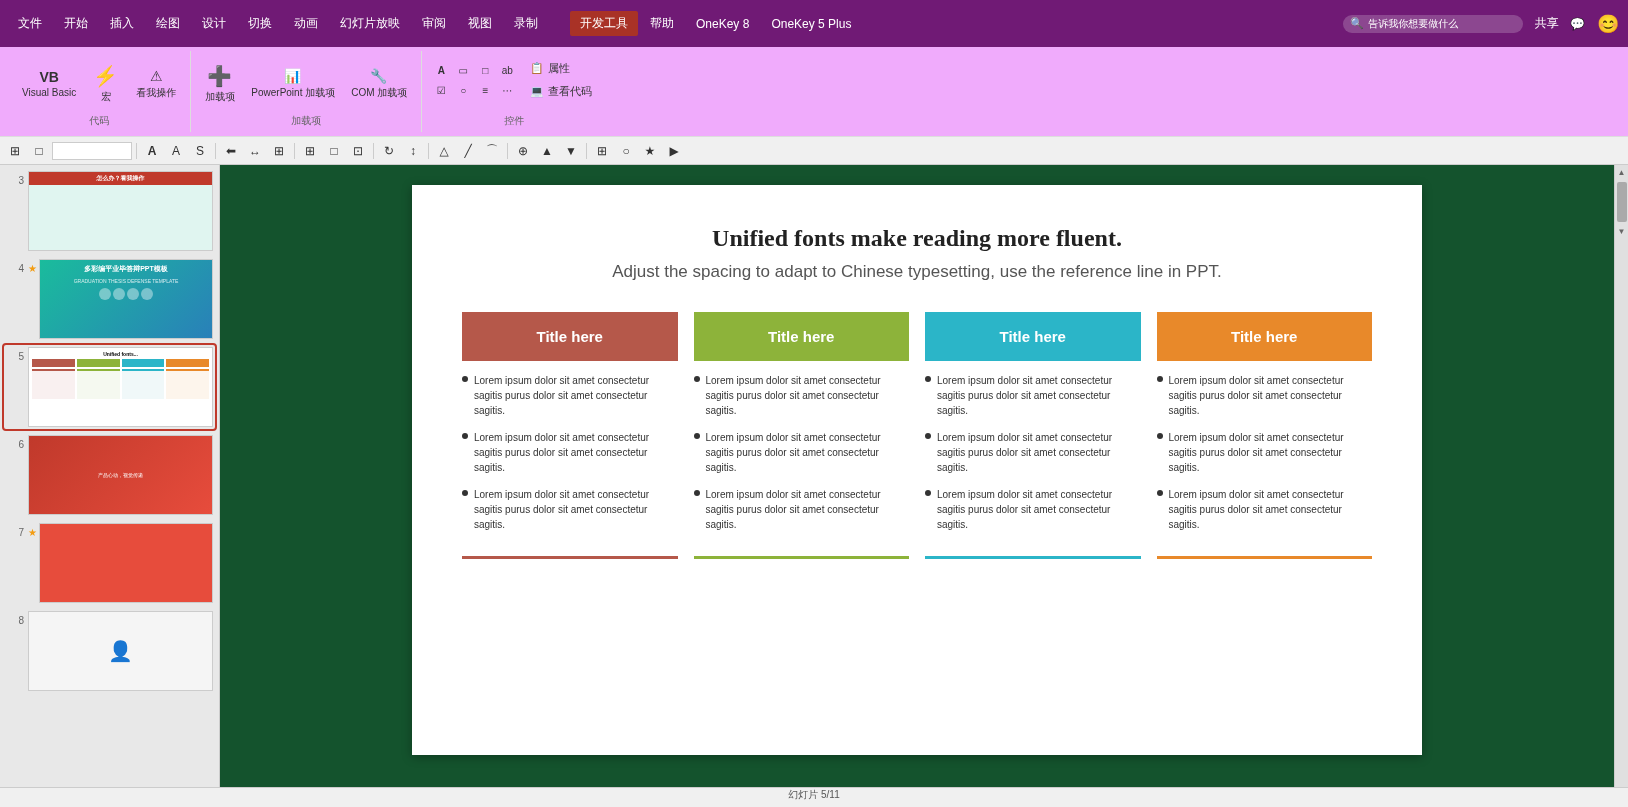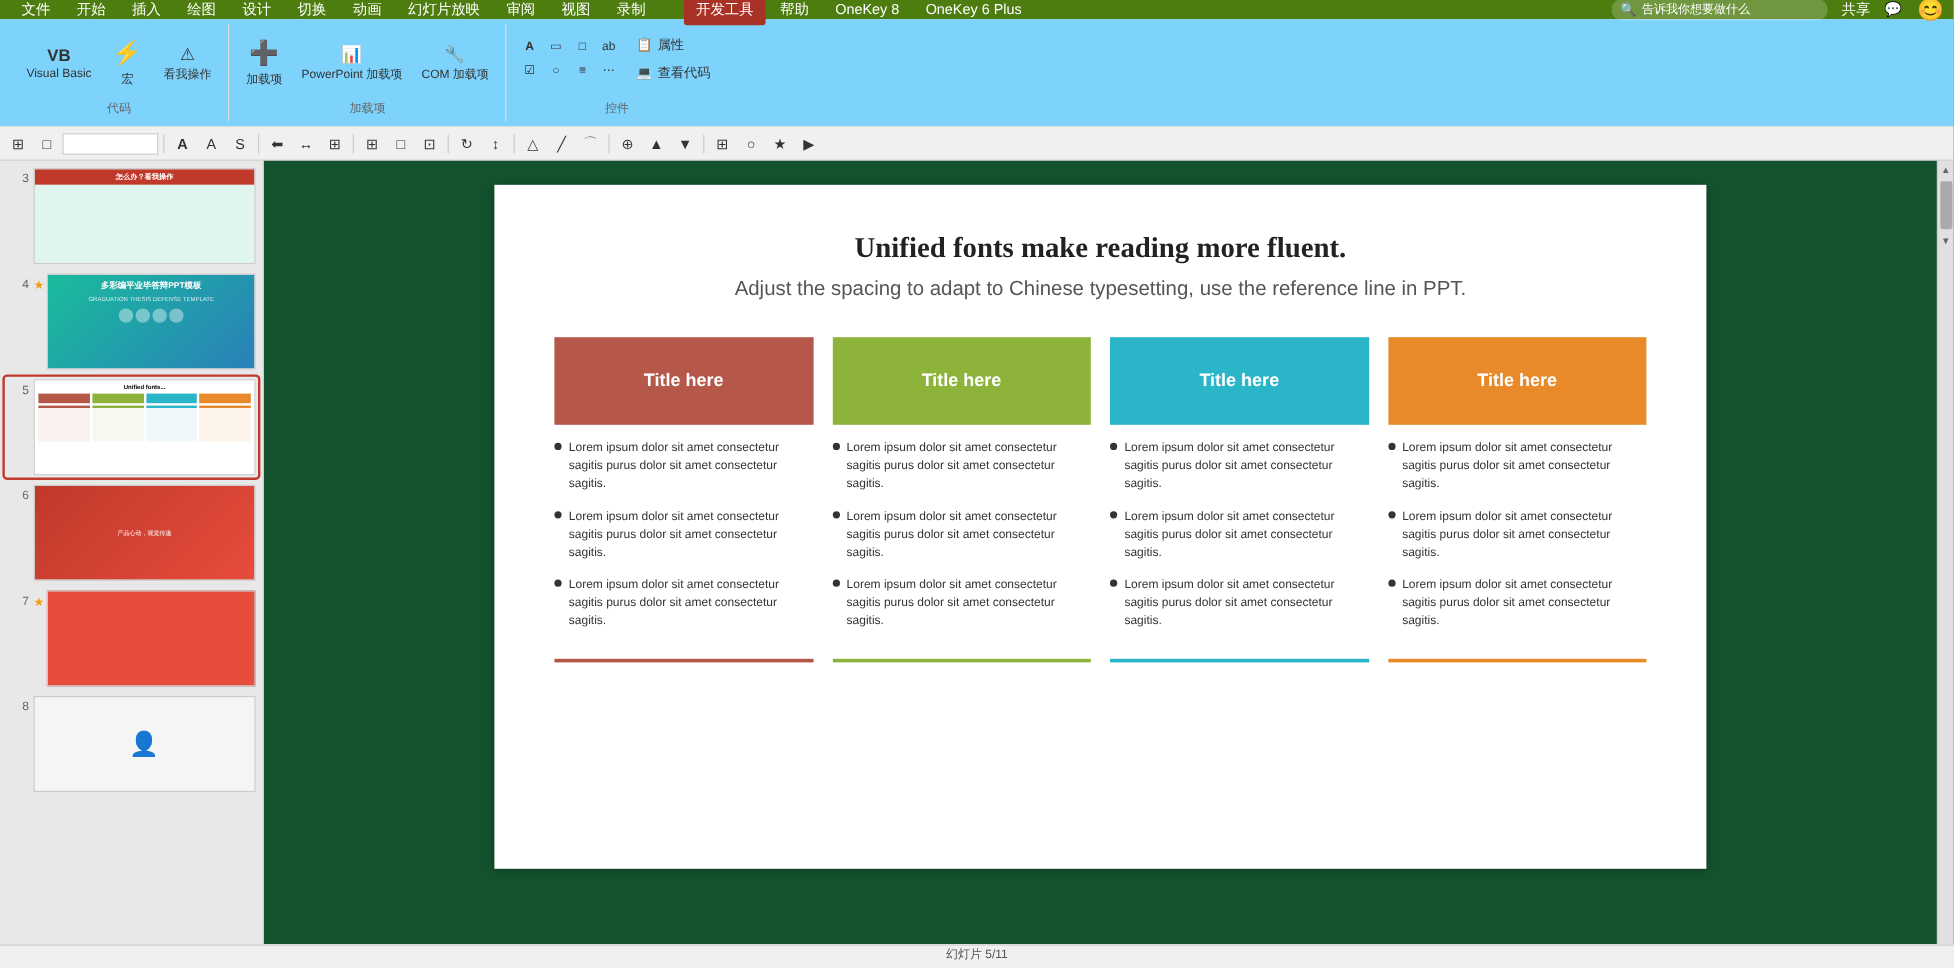--- a/index.html
+++ b/index.html
@@ -1,21 +1,21 @@
 <!DOCTYPE html>
 <html><head>
   <meta charset="utf-8">
   <style>
     * { margin: 0; padding: 0; box-sizing: border-box; }
     body { font-family: 'Microsoft YaHei', Arial, sans-serif; background: #f0f0f0; overflow: hidden; width: 1628px; height: 807px; }
 
     
     .titlebar {
-      background: #4d7c0f;
-      height: 16px;
+      background: #701a75;
+      height: 47px;
       display: flex;
       align-items: center;
       padding: 0 8px;
       color: white;
       font-size: 12px;
     }
     .titlebar-tabs {
       display: flex;
       align-items: center;
       gap: 2px;
@@ -44,21 +44,21 @@
       background: rgba(255,255,255,0.2);
       border-radius: 12px;
       padding: 2px 8px;
       color: white;
       font-size: 11px;
       width: 180px;
     }
 
     
     .ribbon {
-      background: #7dd3fc;
+      background: #f0abfc;
       border-bottom: 1px solid #ddd;
       padding: 4px 8px;
       display: flex;
       align-items: flex-start;
       gap: 0;
       height: 90px;
     }
     .ribbon-group {
       display: flex;
       flex-direction: column;
@@ -250,21 +250,21 @@
       display: flex;
       gap: 16px;
       margin-top: 10px;
     }
     .column {
       flex: 1;
       display: flex;
       flex-direction: column;
     }
     .col-header {
-      padding: 28px 10px;
+      padding: 16px 10px;
       text-align: center;
       font-size: 15px;
       font-weight: bold;
       color: white;
       margin-bottom: 8px;
     }
     .col-header-1 { background: #b5584a; }
     .col-header-2 { background: #8db33a; }
     .col-header-3 { background: #2bb5c8; }
     .col-header-4 { background: #e8892a; }
@@ -393,21 +393,21 @@
     <span class="tab-item">设计</span>
     <span class="tab-item">切换</span>
     <span class="tab-item">动画</span>
     <span class="tab-item">幻灯片放映</span>
     <span class="tab-item">审阅</span>
     <span class="tab-item">视图</span>
     <span class="tab-item">录制</span>
     <span class="tab-item active" style="background:#a93226;">开发工具</span>
     <span class="tab-item">帮助</span>
     <span class="tab-item">OneKey 8</span>
-    <span class="tab-item">OneKey 6 Plus</span>
+    <span class="tab-item">OneKey 5 Plus</span>
   </div>
   <div class="titlebar-right">
     <div class="search-box">
       <span style="margin-right:4px;">🔍</span>
       <span style="font-size:10px;">告诉我你想要做什么</span>
     </div>
     <span style="cursor:pointer;">共享</span>
     <span style="cursor:pointer;">💬</span>
     <span style="cursor:pointer;font-size:18px;">😊</span>
   </div>

